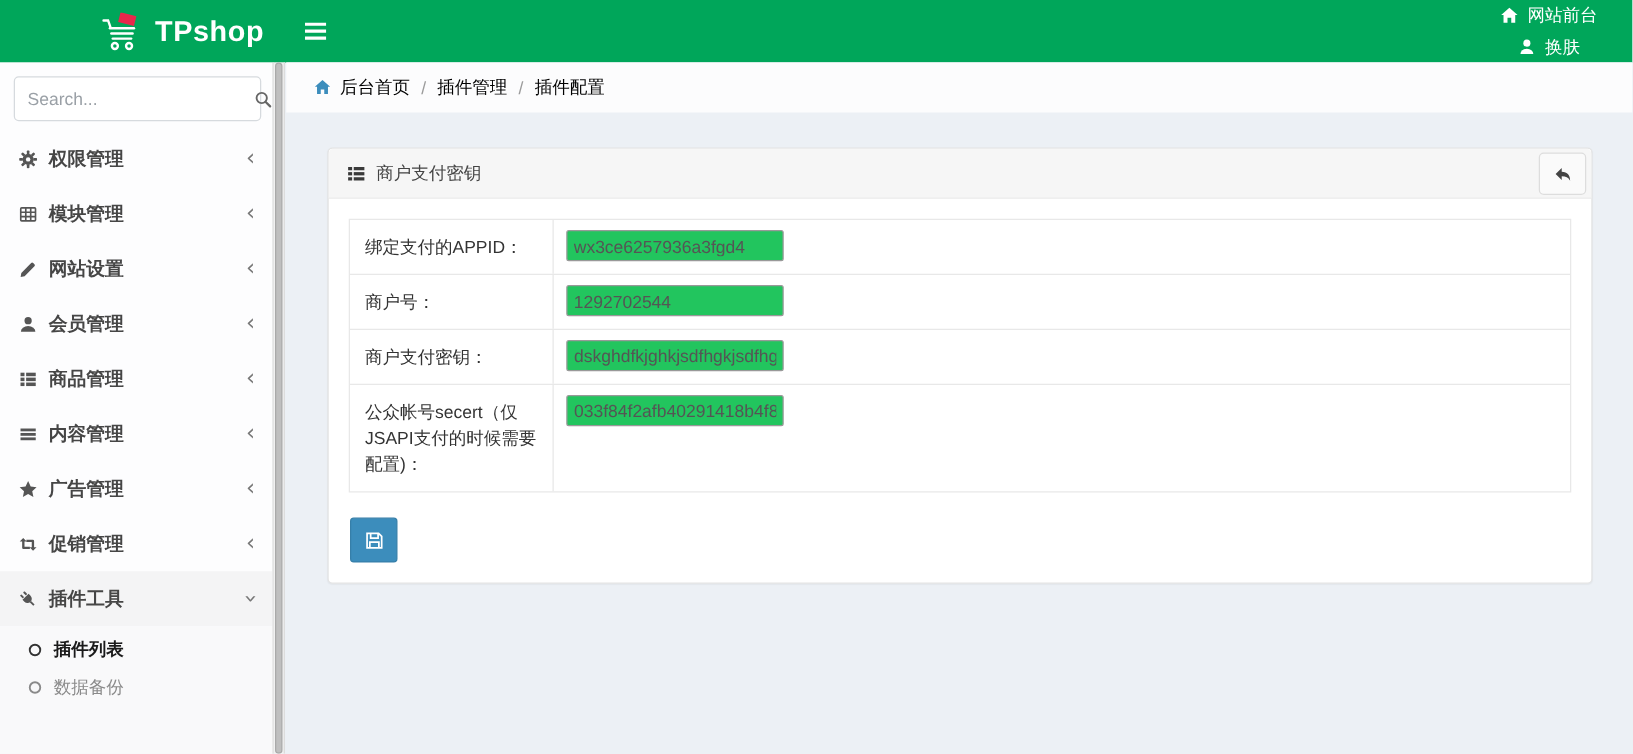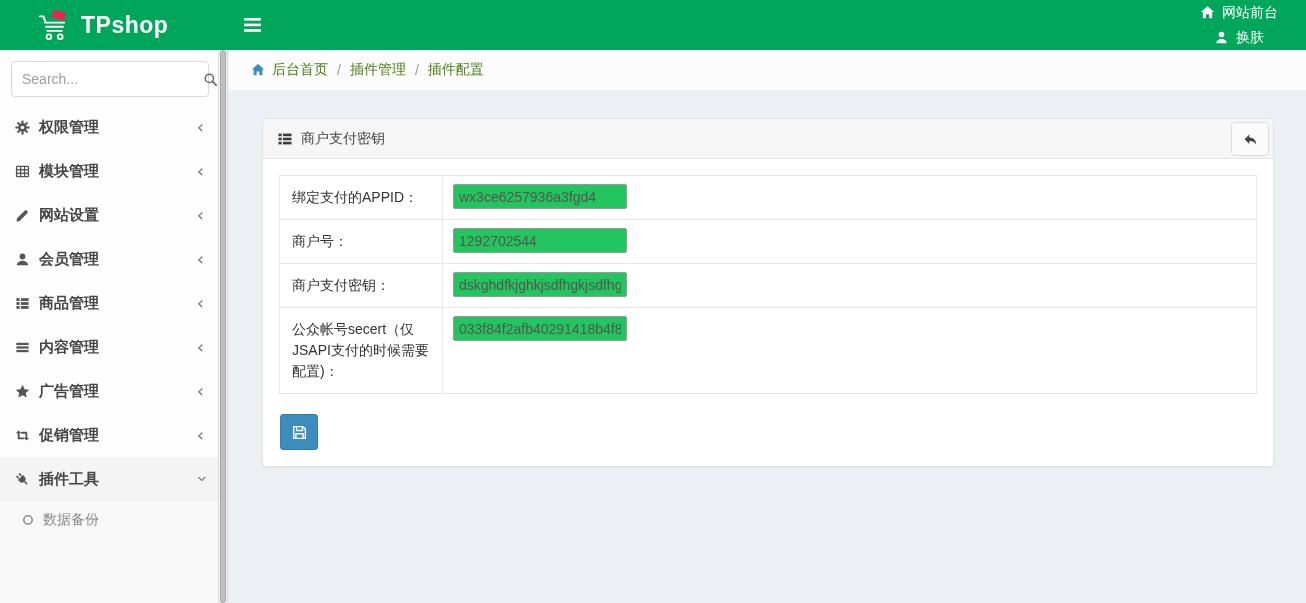--- a/index.html
+++ b/index.html
@@ -3,21 +3,21 @@
 <meta charset="utf-8">
 <style>
   * { margin:0; padding:0; box-sizing:border-box; }
   html,body { width:1306px; height:603px; overflow:hidden;
     font-family:"Liberation Sans","DejaVu Sans",sans-serif; font-size:14px; }
   body { position:relative; background:#ecf0f5; }
 
   
   .topbar { position:absolute; top:0; left:0; right:0; height:50px;
     background:#00a65a; color:#fff; display:flex; align-items:center; }
-  .brand { width:230px; height:50px; display:flex; align-items:center; padding-left:37px; }
+  .brand { width:230px; height:50px; display:flex; align-items:center; padding-left:80px; }
   .brand-title { font-size:23px; font-weight:bold; color:#fff; letter-spacing:0.5px; }
   .cart-icon { width:34px; height:32px; margin-right:10px; position:relative; top:1px; }
   .hamburger { width:44px; height:50px; display:flex; align-items:center; justify-content:center;
     cursor:pointer; }
   .hamburger svg { width:17px; height:14px; }
   .topnav { margin-left:auto; display:flex; align-items:center; height:50px; padding-right:14px;flex-direction:column; }
   .topnav-item { display:flex; align-items:center; gap:7px; padding:0 14px; height:50px;
     color:#fff; cursor:pointer; font-size:14px; }
   .topnav-item svg { width:15px; height:15px; }
   .topnav-user b { font-weight:bold; }
@@ -51,21 +51,21 @@
   .v-scrollbar { position:absolute; top:50px; left:218px; width:10px; bottom:0;
     background:#f1f1f1; border-left:1px solid #e0e0e0; border-right:1px solid #dcdcdc; }
   .v-scrollbar .thumb { position:absolute; top:0; bottom:0; left:1px; right:1px;
     background:#bfbfbf; border-radius:4px; border:1px solid #a9a9a9; }
 
   
   .content { position:absolute; top:50px; left:229px; right:0; bottom:0; background:#ecf0f5; }
   .breadcrumb-bar { height:40px; background:#fcfcfd; display:flex; align-items:center;
     padding-left:22px; }
   .breadcrumb-bar svg { width:14px; height:14px; color:#3c8dbc; margin-right:7px; }
-  .crumb { color:#4d7c0f; text-decoration:none; cursor:pointer; }
+  .crumb { color:#000000; text-decoration:none; cursor:pointer; }
   .crumb-sep { color:#9b9b9b; margin:0 9px; }
 
   .panel { margin:28px 32px 0 33px; background:#fff; border:1px solid #e4e4e4;
     border-radius:4px; box-shadow:0 1px 1px rgba(0,0,0,0.04); }
   .panel-header { position:relative; height:40px; background:#f6f6f6;
     border-bottom:1px solid #e4e4e4; border-radius:4px 4px 0 0;
     display:flex; align-items:center; padding-left:14px; color:#444; }
   .panel-header .ph-icon { display:flex; margin-right:8px; color:#3a3a3a; }
   .panel-header .ph-icon svg { width:16px; height:16px; }
   .panel-title { font-size:14px; }
@@ -253,20 +253,26 @@
           <path d="M4.3 4.9 h7.4 v2.3 a3.7 3.7 0 0 1 -3.7 3.7 a3.7 3.7 0 0 1 -3.7 -3.7 Z"></path>
           <rect x="7.2" y="10.7" width="1.6" height="4.3"></rect>
         </g>
       </svg>
       </span>
     <span class="nav-label">插件工具</span>
     <span class="nav-arrow down">‹</span>
   </div>
 
   <div class="submenu">
+    <div class="sub-item active">
+      <svg viewBox="0 0 16 16">
+        <circle cx="8" cy="8" r="5.6" fill="none" stroke="currentColor" stroke-width="2"></circle>
+        </svg>
+      <span>插件列表</span>
+    </div>
     <div class="sub-item">
       <svg viewBox="0 0 16 16">
         <circle cx="8" cy="8" r="5.6" fill="none" stroke="currentColor" stroke-width="2"></circle>
         </svg>
       <span>数据备份</span>
     </div>
   </div>
 </div>
 
 <div class="v-scrollbar">

